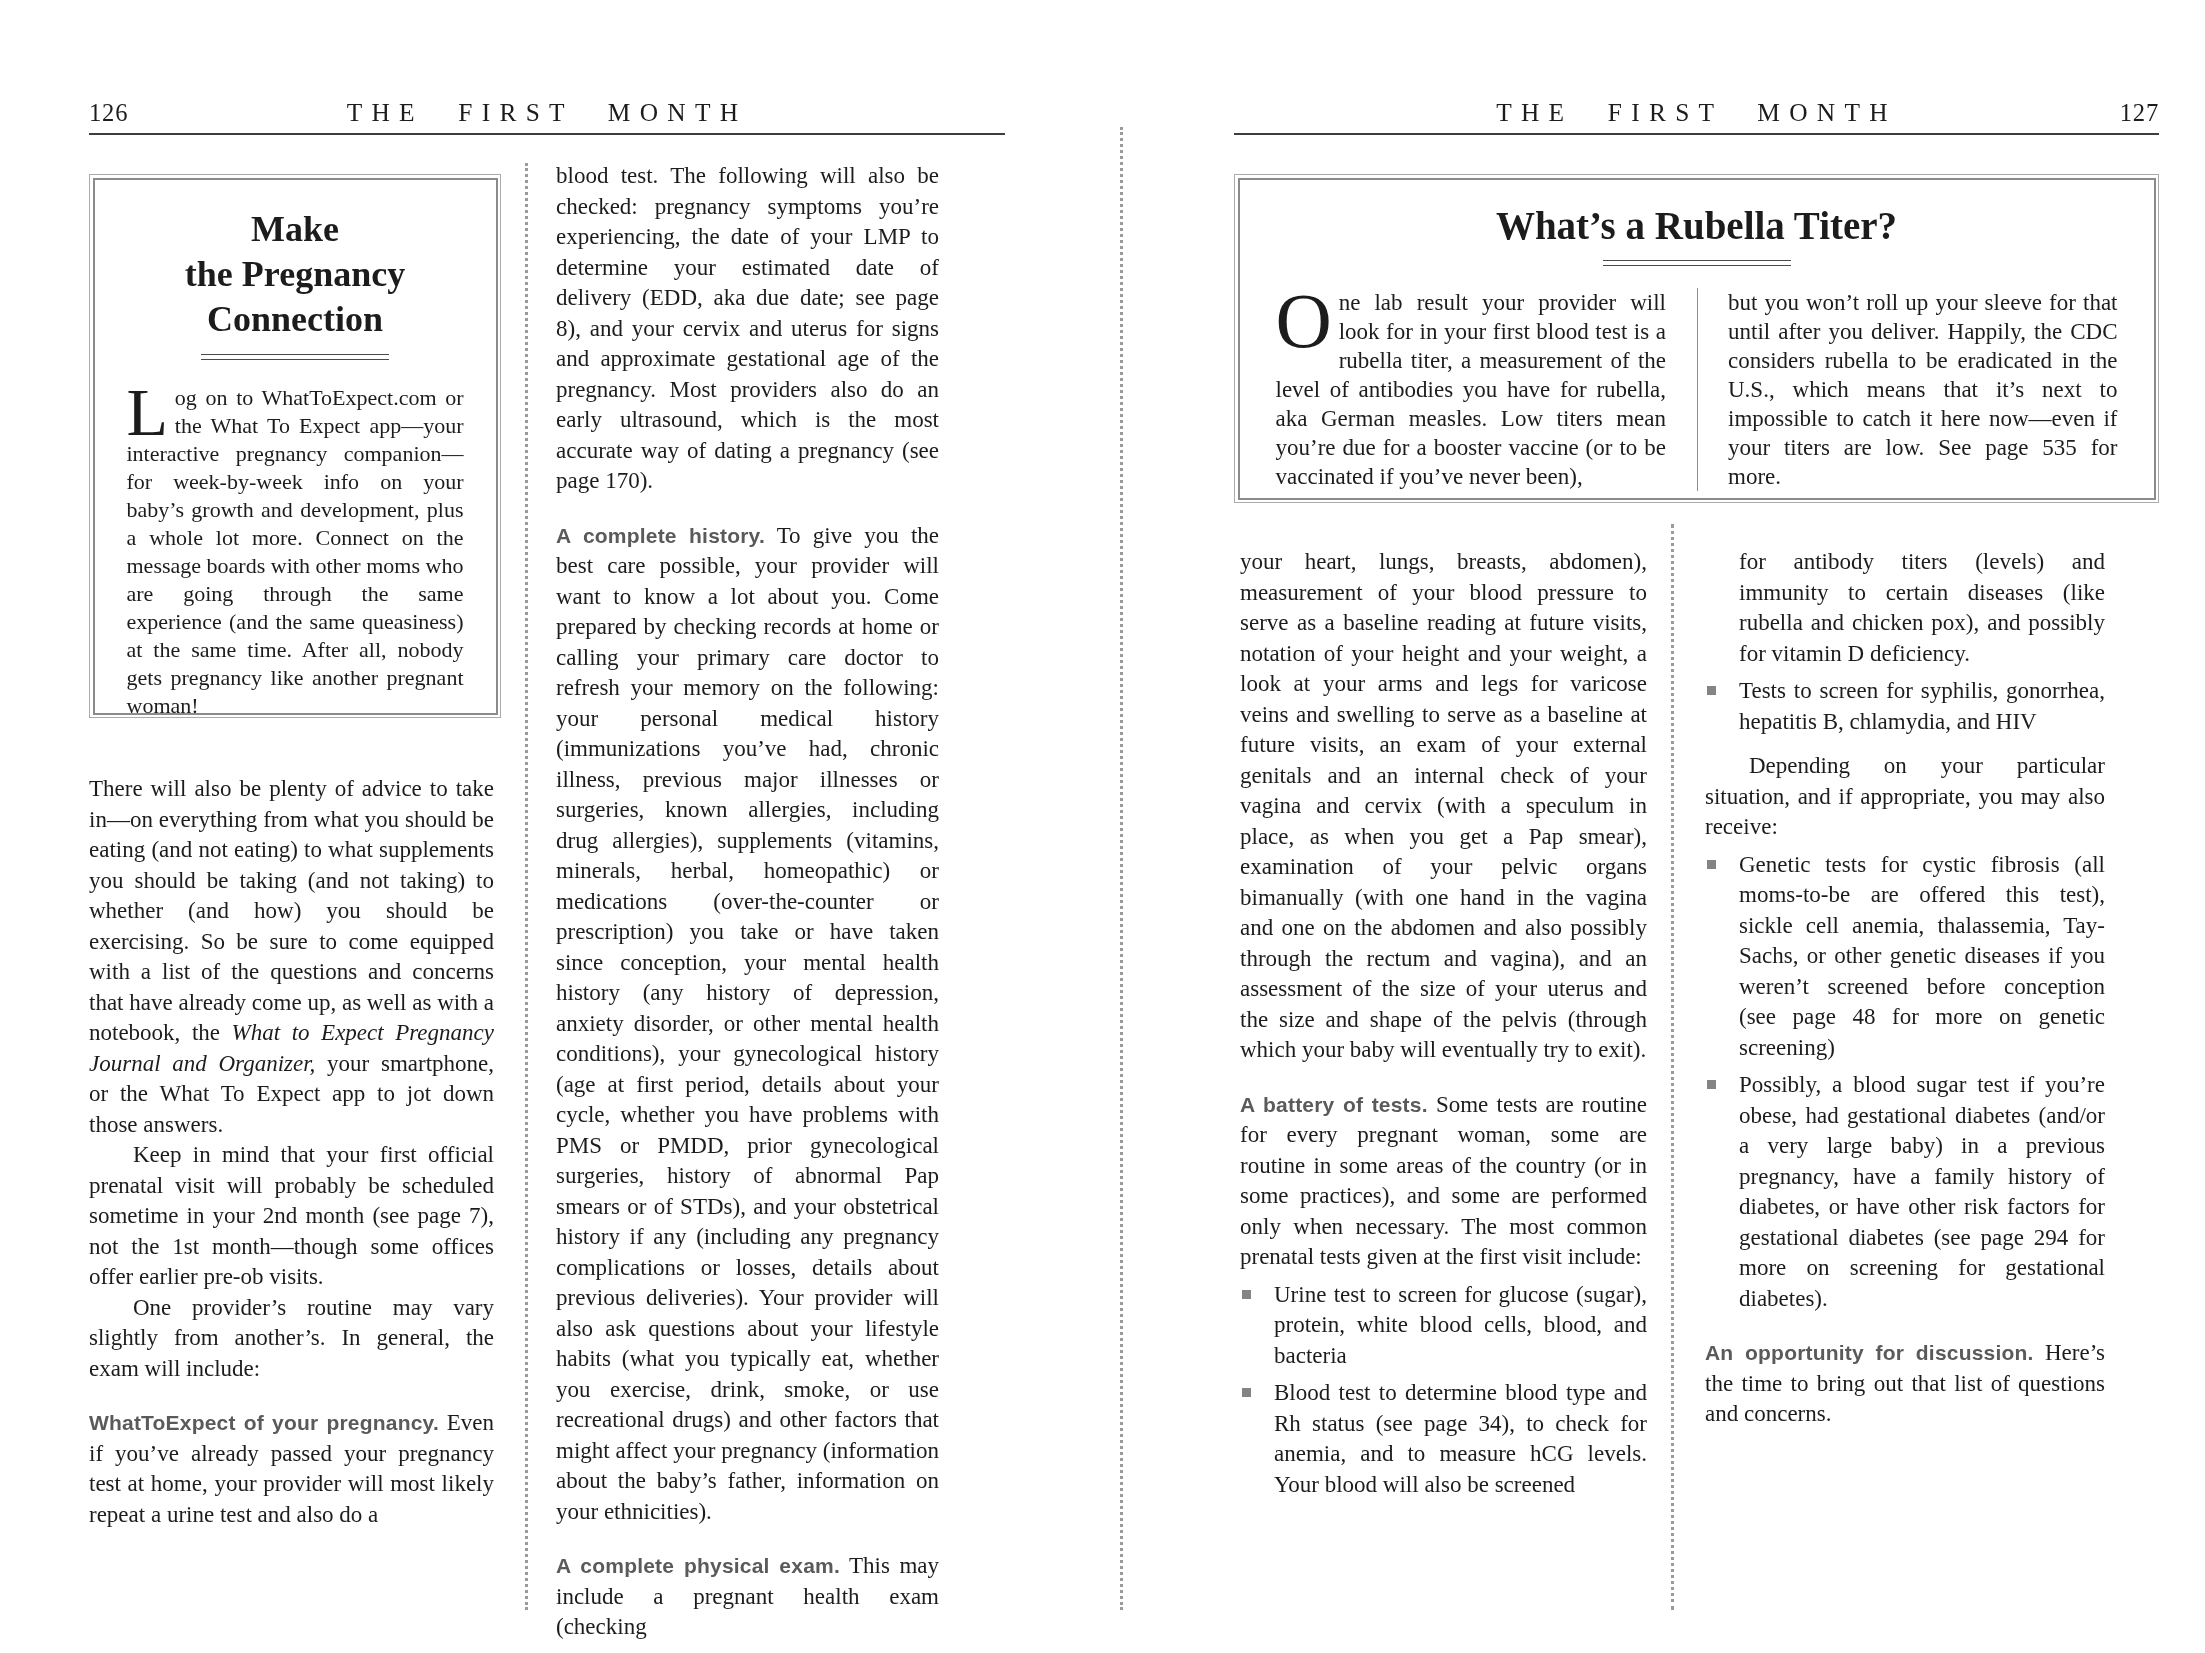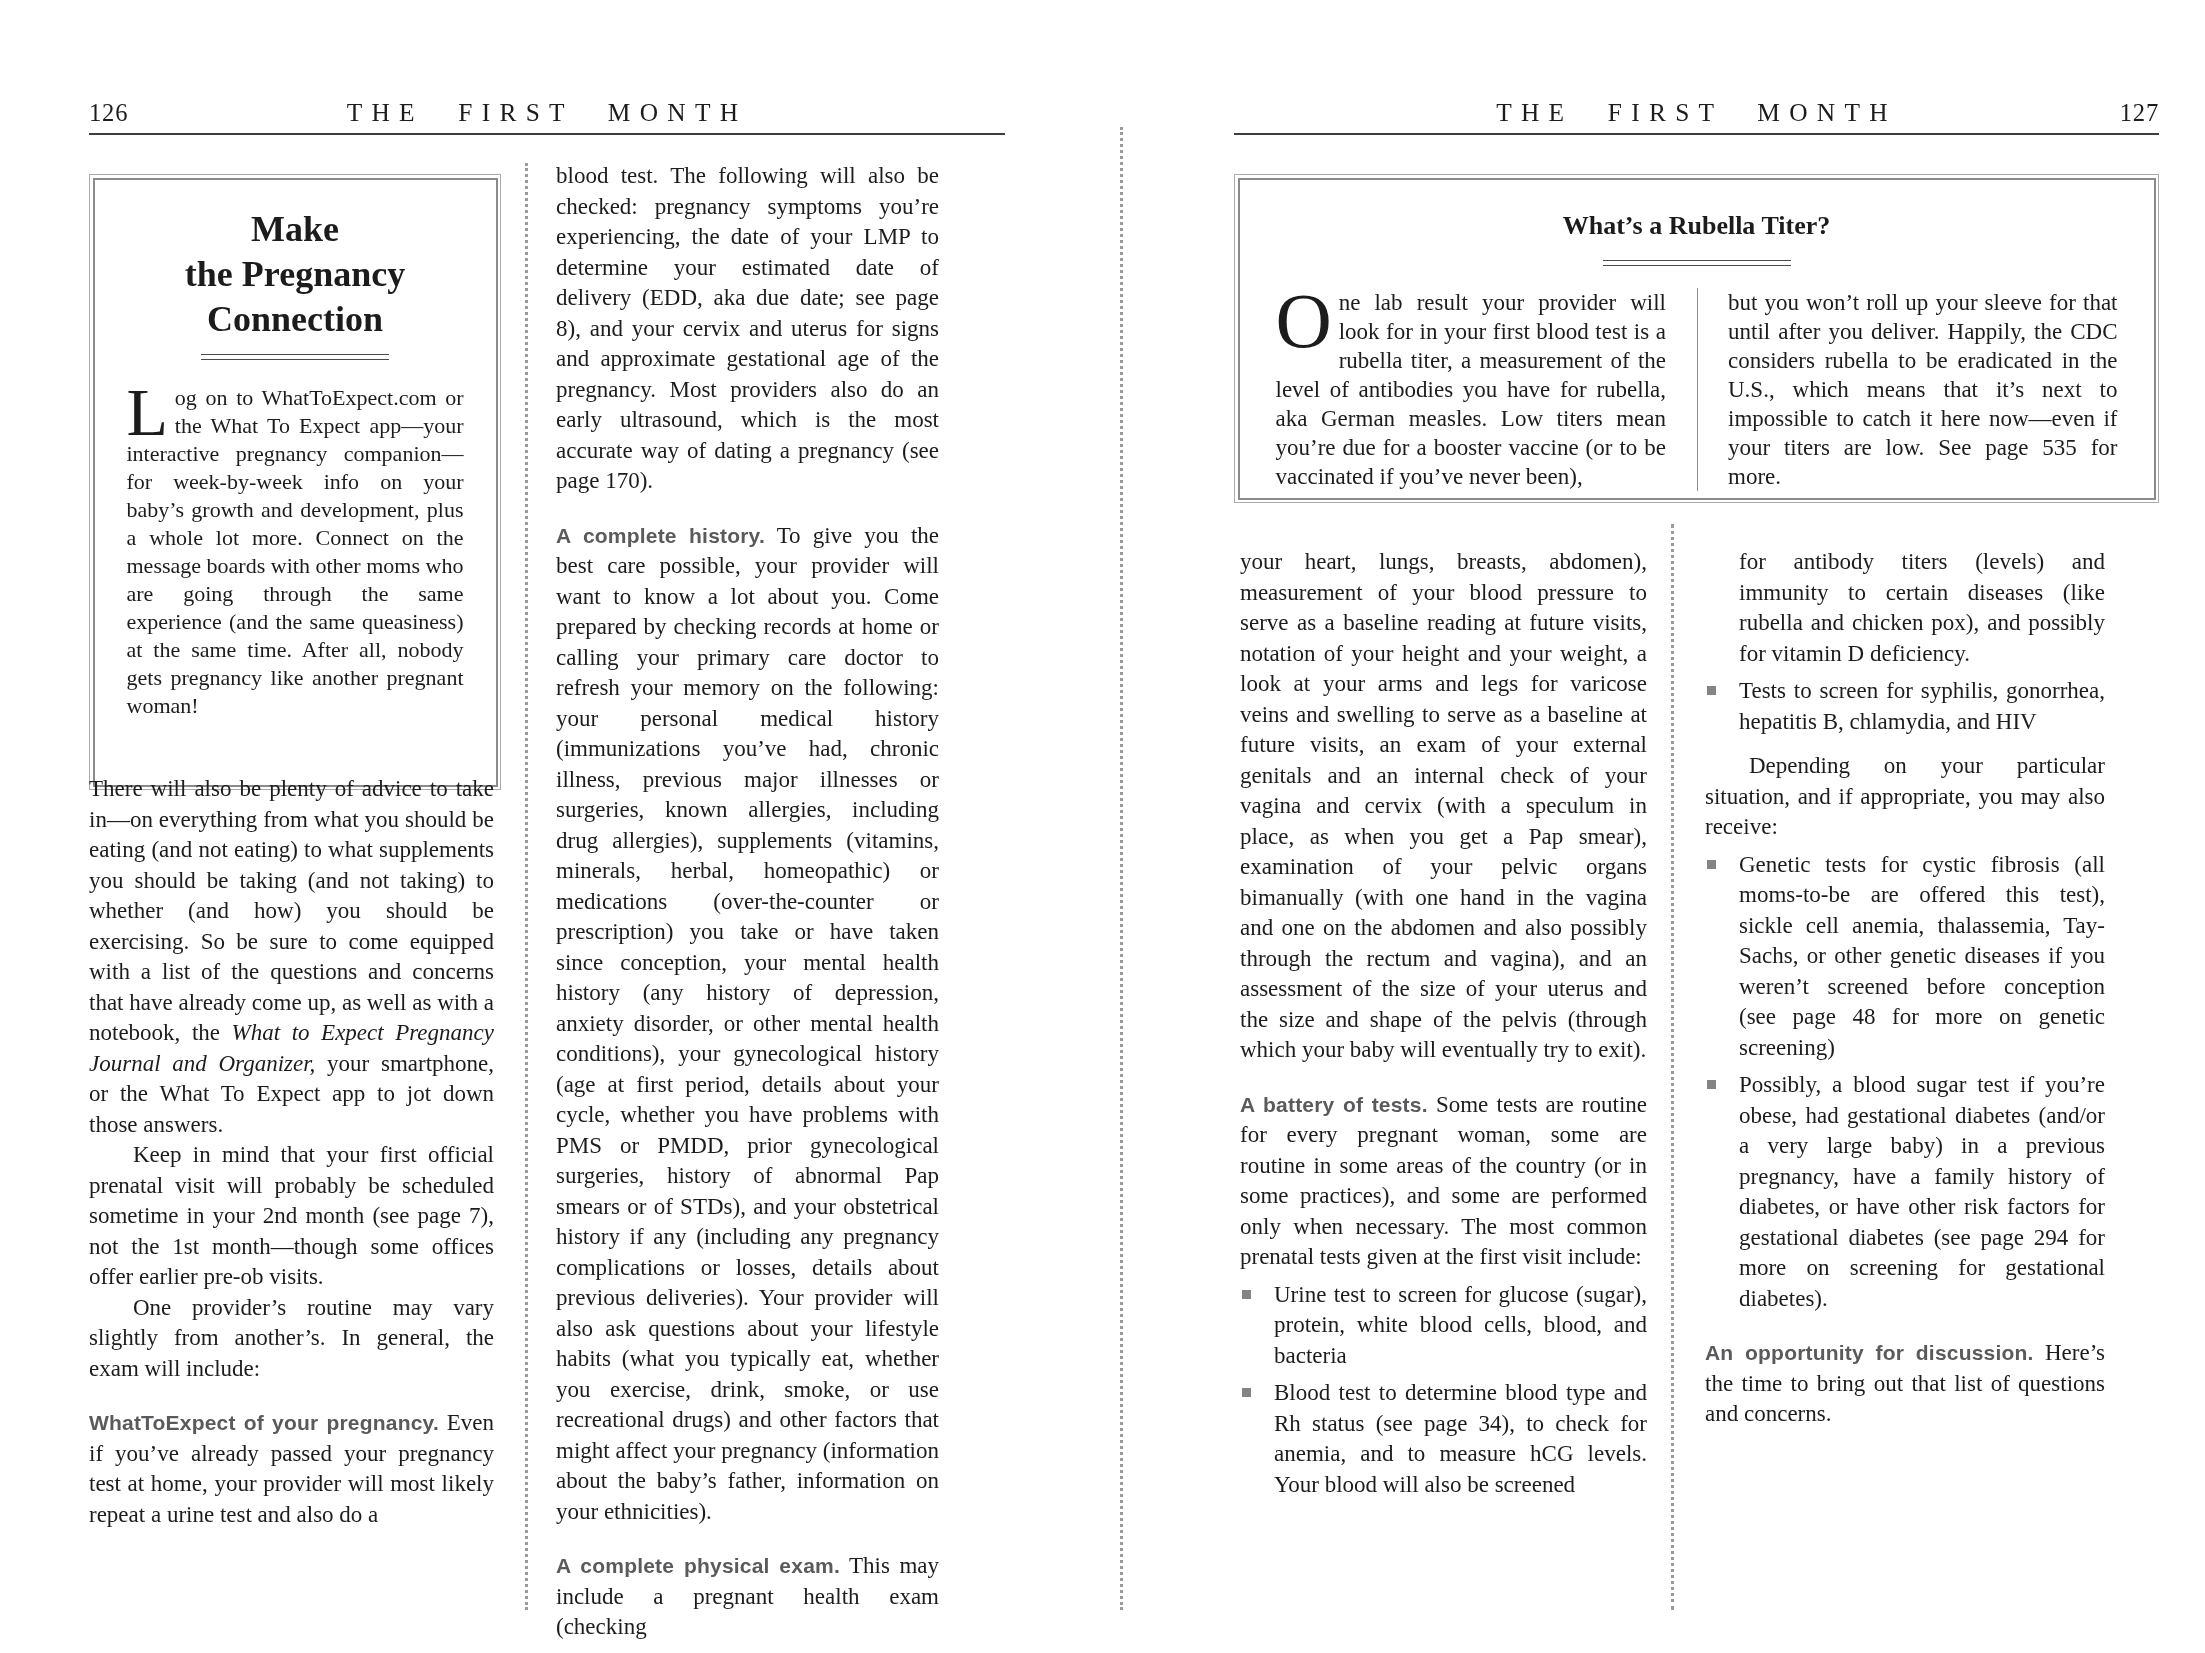--- a/index.html
+++ b/index.html
@@ -49,21 +49,21 @@
 <div class="page-header" style="left:89px;top:81px;width:916px;">
   <span class="page-num" style="left:0;">126</span>
   <span class="run-head">THE FIRST MONTH</span>
 </div>
 <div class="head-rule" style="left:89px;top:133px;width:916px;"></div>
 
 <div class="dotted-rule" style="left:525px;top:163px;height:1447px;"></div>
 <div class="dotted-rule" style="left:1120px;top:127px;height:1483px;"></div>
 <div class="dotted-rule" style="left:1671px;top:524px;height:1086px;"></div>
 
-<div class="box-outer" style="left:89px;top:174px;width:412px;height:616px;">
+<div class="box-outer" style="left:89px;top:174px;width:412px;height:544px;">
   <div class="box-inner pad-narrow">
     <div class="box-title">
       <div>Make</div>
       <div>the Pregnancy</div>
       <div>Connection</div>
     </div>
     <div class="double-rule"></div>
     <div class="box-body">
       <span class="dropcap">L</span><span>og on to WhatToExpect.com or the What To Expect app—your interactive pregnancy companion—for week-by-week info on your baby’s growth and development, plus a whole lot more. Connect on the message boards with other moms who are going through the same experience (and the same queasiness) at the same time. After all, nobody gets pregnancy like another pregnant woman!</span>
     </div>
@@ -84,21 +84,21 @@
 </div>
 
 <div class="page-header" style="left:1234px;top:81px;width:925px;">
   <span class="run-head">THE FIRST MONTH</span>
   <span class="page-num" style="right:0;">127</span>
 </div>
 <div class="head-rule" style="left:1234px;top:133px;width:925px;"></div>
 
 <div class="box-outer" style="left:1234px;top:174px;width:925px;height:329px;">
   <div class="box-inner pad-wide">
-    <div class="box-title" style="font-size:26px;">What’s a Rubella Titer?</div>
+    <div class="box-title" style="font-size:39px;">What’s a Rubella Titer?</div>
     <div class="double-rule"></div>
     <div class="rubella-cols">
       <div class="rubella-col first">
         <span class="dropcap big">O</span><span>ne lab result your provider will look for in your first blood test is a rubella titer, a measurement of the level of antibodies you have for rubella, aka German measles. Low titers mean you’re due for a booster vaccine (or to be vaccinated if you’ve never been),</span>
       </div>
       <div class="rubella-col second">
         <span>but you won’t roll up your sleeve for that until after you deliver. Happily, the CDC considers rubella to be eradicated in the U.S., which means that it’s next to impossible to catch it here now—even if your titers are low. See page 535 for more.</span>
       </div>
     </div>
   </div>

